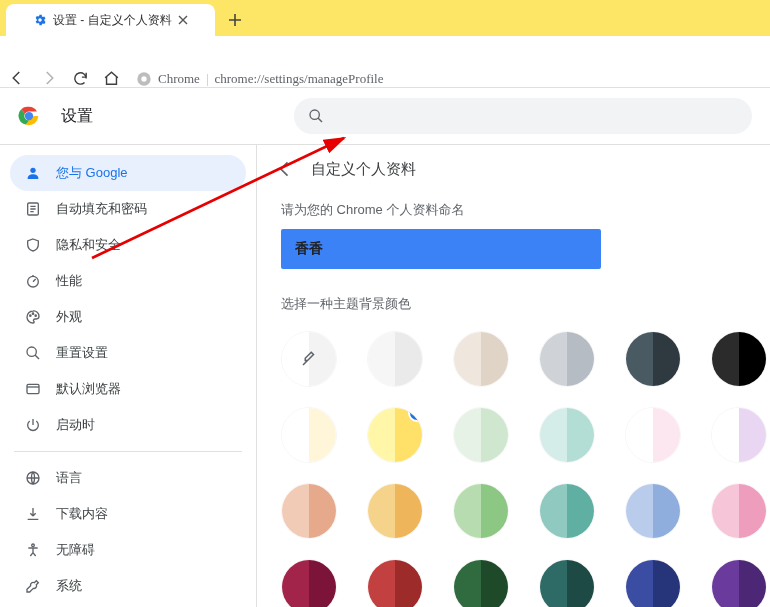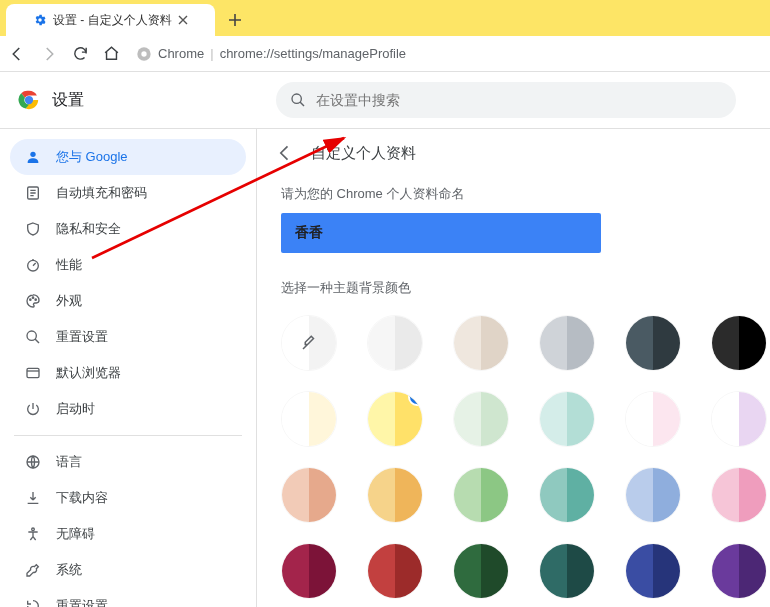--- a/index.html
+++ b/index.html
@@ -5,30 +5,30 @@
   * { box-sizing: border-box; margin: 0; padding: 0; }
   body { font-family: "Microsoft YaHei", "Segoe UI", Arial, sans-serif; font-size: 13px; color: #202124; width: 770px; height: 607px; overflow: hidden; background: #fff; position: relative; }
 
   
   .tabstrip { height: 36px; background: #fde566; display: flex; align-items: flex-end; padding-left: 6px; }
   .tab { background: #fff; height: 32px; min-width: 180px; border-radius: 8px 8px 0 0; display: flex; align-items: center; padding: 0 27px; gap: 6px; font-size: 12px; color: #333; }
   .tab .favicon { width: 14px; height: 14px; display:flex; align-items:center; justify-content:center;}
   .tab .close { margin-left: auto; color: #555; cursor: pointer; }
   .newtab { width: 28px; height: 28px; display:flex; align-items:center; justify-content:center; color:#444; margin-left:6px; margin-bottom:2px; cursor:pointer; }
 
-  .toolbar { height: 36px; background: #fff; border-bottom: 1px solid #e0e0e0; display:flex; align-items:center; padding: 0 8px; gap: 10px; }
+  .toolbar { height: 52px; background: #fff; border-bottom: 1px solid #e0e0e0; display:flex; align-items:flex-end; padding: 0 8px; gap: 10px; font-family: Liberation Serif, serif; }
   .nav-icons { display:flex; align-items:center; gap: 14px; color:#5f6368; }
   .nav-icons span { cursor:pointer; display:flex; }
   .omnibox { display:flex; align-items:center; gap:6px; margin-left:6px; color:#5f6368; font-size:13px; }
   .omnibox .label { color:#5f6368; }
   .omnibox .sep { color:#c0c0c0; }
   .omnibox .url { color:#5f6368; }
 
   
-  .settings-header { height: 56px; display:flex; align-items:center; padding: 0 18px; gap: 12px; }
+  .settings-header { height: 56px; display:flex; align-items:center; padding: 0 18px; gap: 21px; }
   .settings-title { font-size: 16px; color:#202124; }
   .search-wrap { margin-left: 180px; flex:1; }
   .search { background:#f1f3f4; border-radius: 20px; height: 36px; display:flex; align-items:center; padding: 0 14px; gap:10px; color:#5f6368; max-width: 460px; }
   .search input { border:none; background:transparent; outline:none; font-size:14px; flex:1; color:#202124; }
   .divider { height:1px; background:#e0e0e0; }
 
   
   .main { display:flex; height: calc(607px - 36px - 36px - 56px - 1px); }
   .sidebar { width: 256px; padding: 10px 10px; overflow:auto; }
   .side-item { display:flex; align-items:center; gap:14px; padding: 9px 14px; border-radius: 18px; color:#3c4043; cursor:pointer; font-size:13px; }
@@ -129,21 +129,20 @@
   </span>
   <span class="settings-title">设置</span>
   <div class="search-wrap">
     <div class="search">
       <span>
           <svg width="16" height="16" viewBox="0 0 24 24" fill="none" stroke="#5f6368" stroke-width="2">
             <circle cx="10" cy="10" r="7"></circle>
             <path d="M21 21l-6-6"></path>
           </svg>
         </span>
-      <input placeholder="在设置中搜索" style="">
     </div>
   </div>
 </div>
 <div class="divider"></div>
 
 <div class="main">
 
   <div class="sidebar" id="sidebar">
       <div class="side-item active">
         <span class="sicon">

